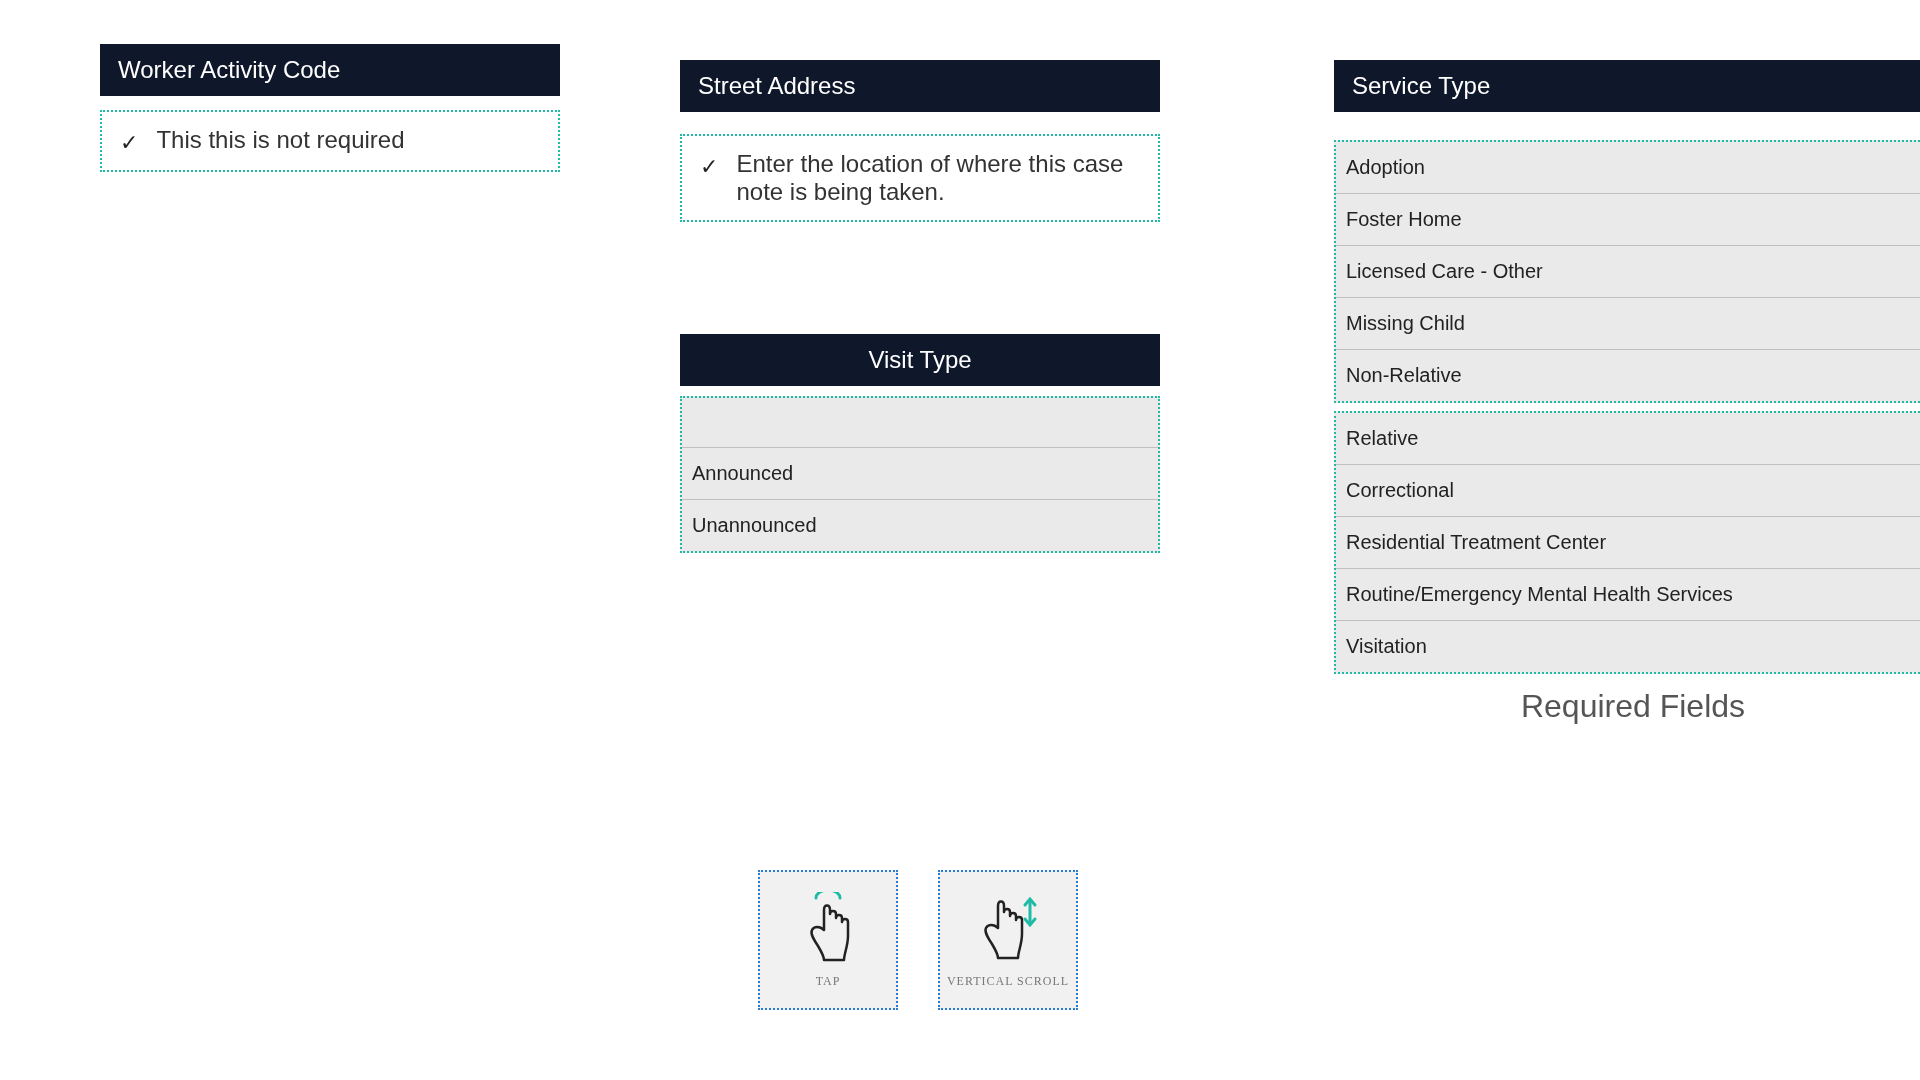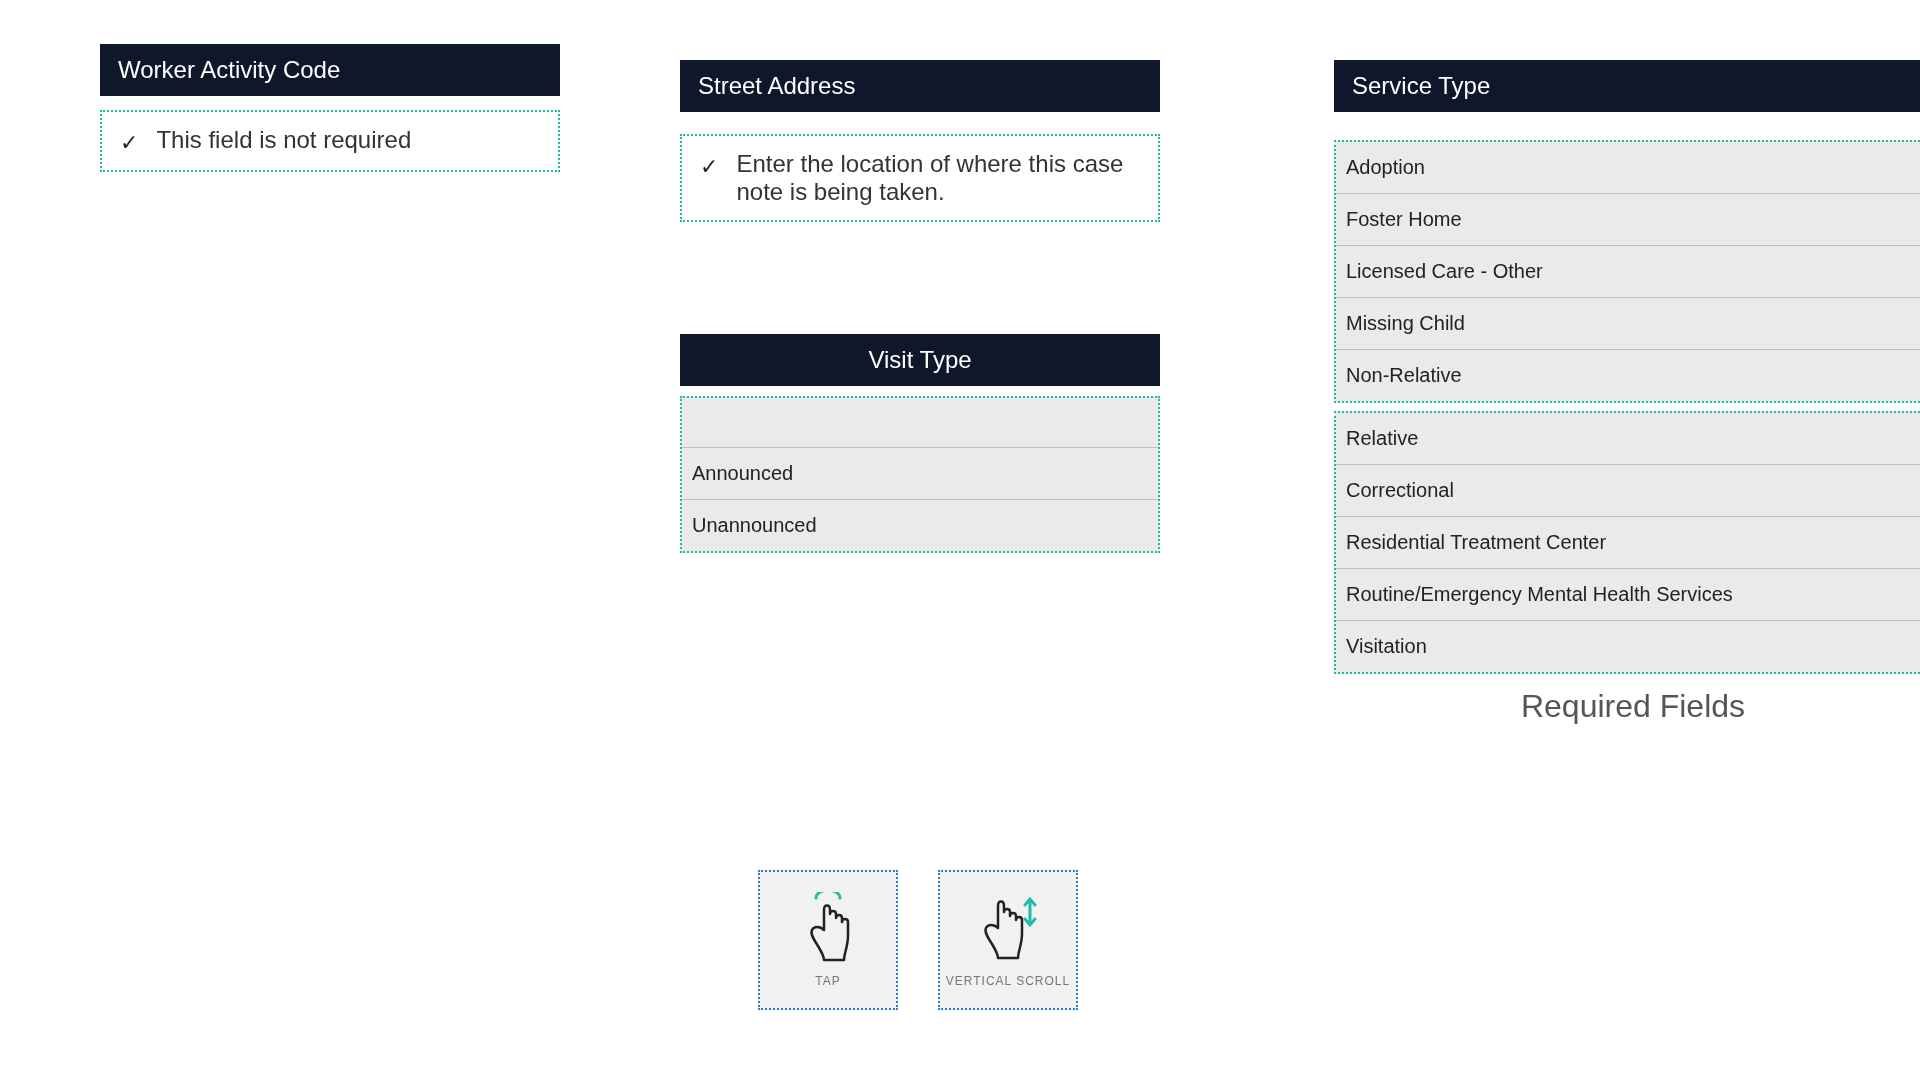--- a/index.html
+++ b/index.html
@@ -67,32 +67,32 @@
 
   
   .gestures { position: absolute; left: 758px; top: 870px; display: flex; gap: 40px; }
   .gesture-tile {
     width: 140px; height: 140px;
     border: 2px dotted #2a7bd6;
     background: #f1f1f1;
     display: flex; flex-direction: column; align-items: center; justify-content: center;
     gap: 6px;
   }
-  .gesture-caption { font-size: 12px; color: #777; letter-spacing: 1px; }
+  .gesture-caption { font-size: 12px; color: #777; letter-spacing: 1px; font-family: Liberation Serif, serif; }
   svg { display: block; }
 </style>
 </head>
 <body>
 
 <div class="col-left">
   <div class="teal-header">Worker Activity Code</div>
   <div class="dashed-box">
     <div class="bullet-row">
       <span class="check">✓</span>
-      <span>This field is not required</span>
+      <span>This this is not required</span>
     </div>
   </div>
 </div>
 
 <div class="col-mid">
   <div class="teal-header">Street Address</div>
   <div class="dashed-box">
     <div class="bullet-row">
       <span class="check">✓</span>
       <span>Enter the location of where this case note is being taken.</span>

